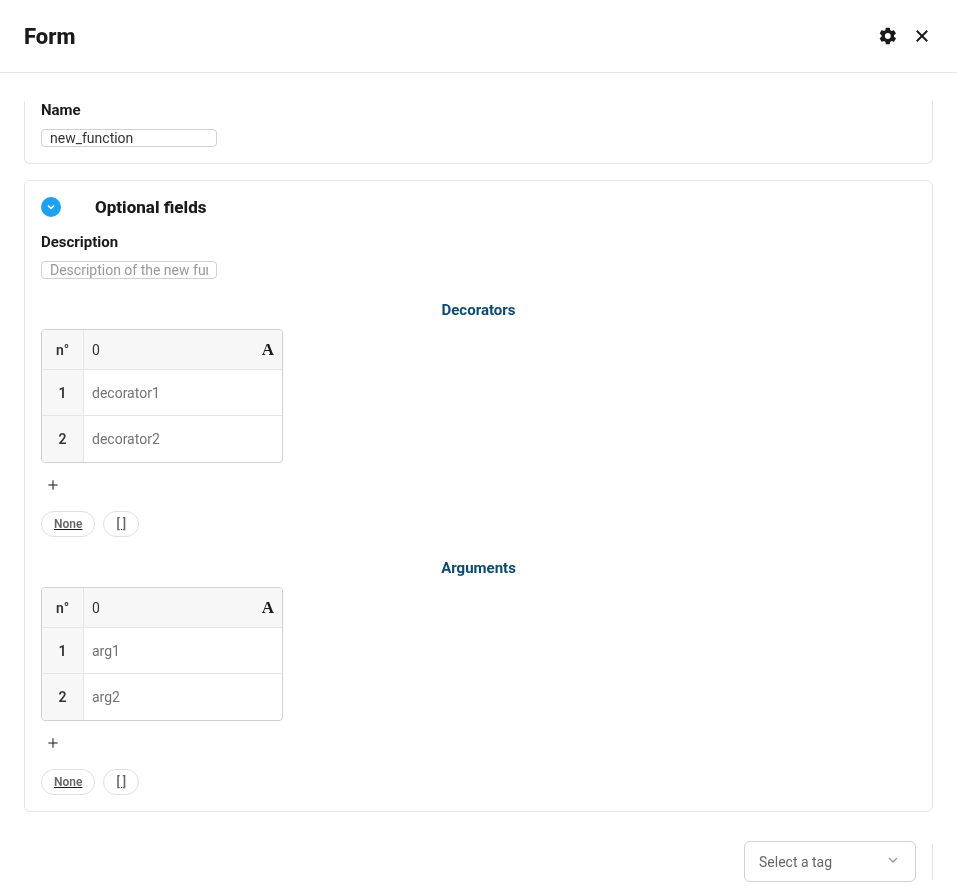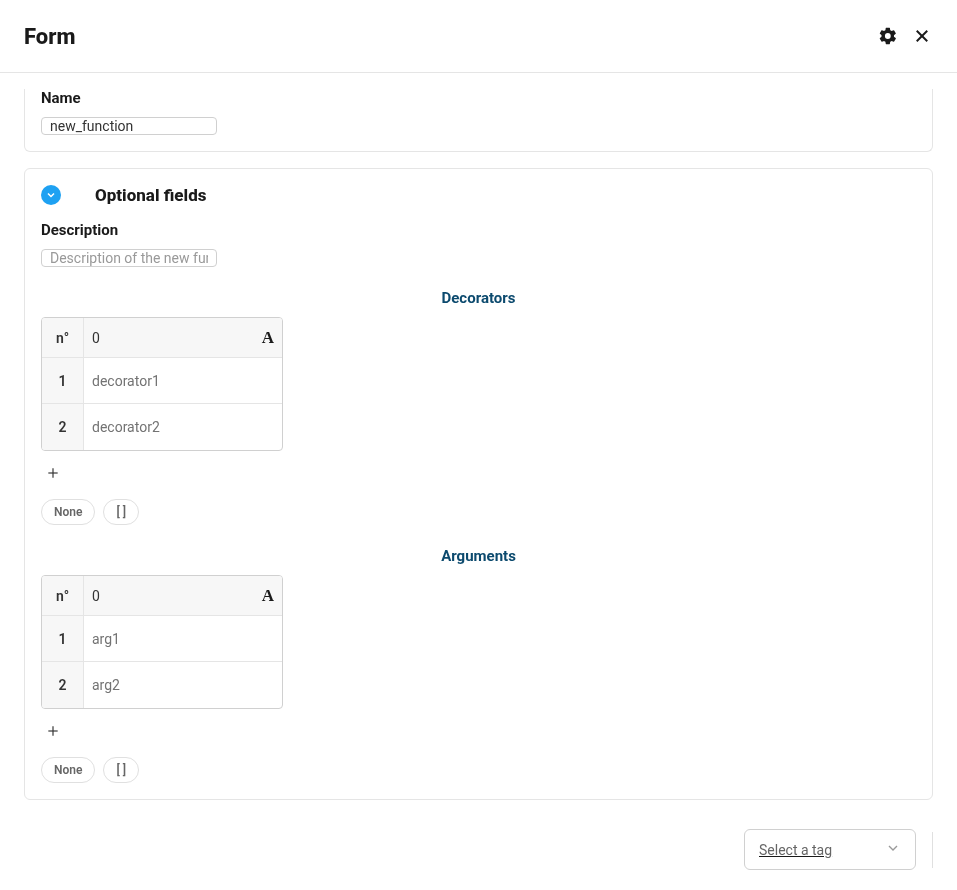--- a/index.html
+++ b/index.html
@@ -171,42 +171,42 @@
       align-items: center;
       justify-content: center;
       cursor: pointer;
       color: #333;
       font-size: 18px;
     }
     .pill-row {
       margin-top: 14px;
       display: flex;
       gap: 8px;
+      text-decoration: underline;
     }
     .pill {
       border: 1px solid #e0e0e0;
       border-radius: 16px;
       padding: 5px 12px;
       font-size: 12px;
       font-weight: 600;
       color: #666;
       cursor: pointer;
       background: #fff;
     }
     .footer {
       position: absolute;
-      bottom: 12px;
+      bottom: 0;
       right: 0;
       left: 0;
       padding: 12px 24px 8px;
       display: flex;
       justify-content: flex-end;
       align-items: center;
       gap: 16px;
-      text-decoration: underline;
     }
     .tag-select {
       border: 1px solid #d0d0d0;
       border-radius: 6px;
       padding: 10px 14px;
       width: 172px;
       display: flex;
       justify-content: space-between;
       align-items: center;
       cursor: pointer;
@@ -273,21 +273,21 @@
           <line x1="5" y1="5" x2="19" y2="19"></line>
           <line x1="19" y1="5" x2="5" y2="19"></line>
         </svg>
     </span>
   </div>
 </div>
 
 <div class="content">
 
   <div class="card card-top">
-    <div class="field-label" style="margin-top:16px">Name</div>
+    <div class="field-label" style="margin-top:28px">Name</div>
     <input type="text" class="text-input" value="new_function" style="">
   </div>
 
   <div class="card">
     <div class="collapse-header">
       <span class="collapse-circle">
         <svg viewBox="0 0 24 24" width="12" height="12" stroke="currentColor" stroke-width="3" fill="none">
             <polyline points="6 9 12 15 18 9"></polyline>
           </svg>
       </span>

